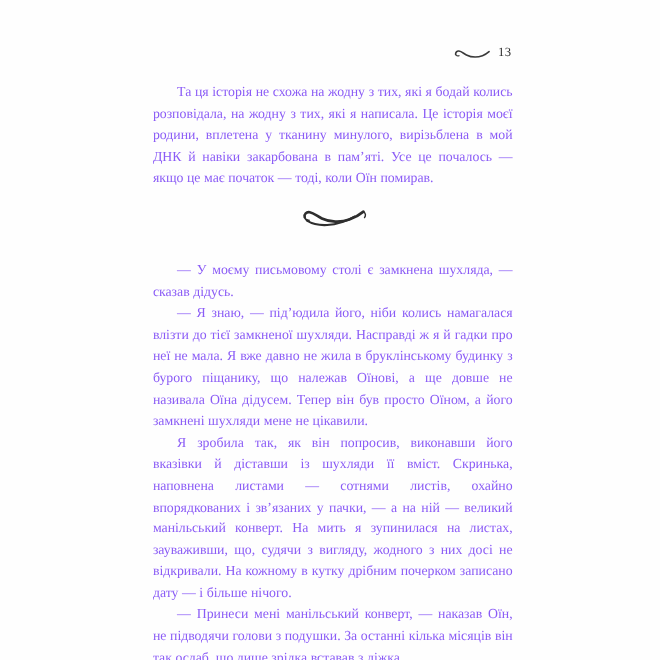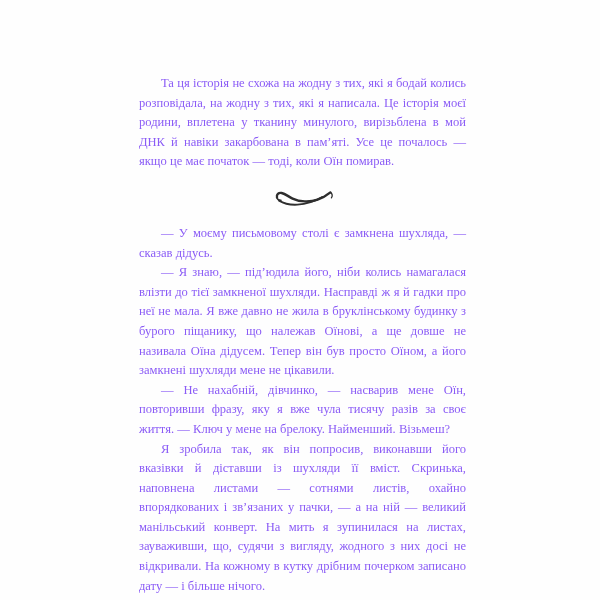--- a/index.html
+++ b/index.html
@@ -75,43 +75,51 @@
   
   .divider {
     margin: 0;
     height: 52px;
     display: flex;
     align-items: center;
     justify-content: center;
   }
   .divider svg { display: block; }
 
-  .dialogue-block p.para:first-child { text-indent: 22px; }
+  .dialogue-block p.para:first-child { text-indent: 22px; margin-top: 12px; }
 </style>
 </head>
 <body>
 
 <div class="page">
 
+  <div class="running-head">
+    <span class="head-flourish">
+      <svg viewBox="0 0 34 14" width="34" height="14" xmlns="http://www.w3.org/2000/svg">
+        <path d="M2.2 7.4 C2.0 5.6 3.4 4.2 5.2 4.4 C7.6 4.7 9.4 6.6 12.0 7.9 C16.2 10.0 22.0 10.3 26.6 8.6 C29.2 7.6 31.0 6.3 32.6 4.9" fill="none" stroke="#3a3a3a" stroke-width="1.5" stroke-linecap="round"></path>
+        <path d="M2.2 7.4 C2.6 8.7 4.0 9.1 5.4 8.7" fill="none" stroke="#3a3a3a" stroke-width="1.1" stroke-linecap="round"></path>
+      </svg>
+    </span>
+    <span class="folio">13</span>
+  </div>
 
   <div class="textblock">
 
     <p class="para">Та ця історія не схожа на жодну з тих, які я бодай колись розповідала, на жодну з тих, які я написала. Це історія моєї родини, вплетена у тканину минулого, вирізьблена в мой ДНК й навіки закарбована в пам’яті. Усе це почалось — якщо це має початок — тоді, коли Оїн помирав.</p>
 
     <div class="divider">
       <svg viewBox="0 0 66 22" width="66" height="22" xmlns="http://www.w3.org/2000/svg">
         <path d="M7.0 10.5 C6.2 7.6 8.6 5.4 11.6 6.0 C15.4 6.8 18.4 9.6 22.6 11.6 C29.6 15.0 39.8 15.4 47.6 12.6 C53.0 10.7 57.0 8.2 60.4 5.4" fill="none" stroke="#2e2e2e" stroke-width="2.4" stroke-linecap="round"></path>
         <path d="M9.0 13.6 C14.0 16.6 20.6 18.0 27.4 17.6 C36.4 17.1 45.0 14.2 52.2 10.0" fill="none" stroke="#2e2e2e" stroke-width="1.9" stroke-linecap="round"></path>
         <path d="M7.0 10.5 C7.4 12.4 9.0 13.4 11.0 13.2" fill="none" stroke="#2e2e2e" stroke-width="1.4" stroke-linecap="round"></path>
         <path d="M60.4 5.4 C62.4 6.6 62.8 9.0 61.4 10.8" fill="none" stroke="#2e2e2e" stroke-width="1.3" stroke-linecap="round"></path>
       </svg>
     </div>
 
     <div class="dialogue-block">
       <p class="para">— У моєму письмовому столі є замкнена шухляда, — сказав дідусь.</p>
       <p class="para">— Я знаю, — під’юдила його, ніби колись намагалася влізти до тієї замкненої шухляди. Насправді ж я й гадки про неї не мала. Я вже давно не жила в бруклінському будинку з бурого піщанику, що належав Оїнові, а ще довше не називала Оїна дідусем. Тепер він був просто Оїном, а його замкнені шухляди мене не цікавили.</p>
-      <p class="para">— Не нахабній, дівчинко, — насварив мене Оїн, повторивши фразу, яку я вже чула тисячу разів за своє життя. — Ключ у мене на брелоку. Найменший. Візьмеш?</p>
       <p class="para">Я зробила так, як він попросив, виконавши його вказівки й діставши із шухляди її вміст. Скринька, наповнена листами — сотнями листів, охайно впорядкованих і зв’язаних у пачки, — а на ній — великий манільський конверт. На мить я зупинилася на листах, зауваживши, що, судячи з вигляду, жодного з них досі не відкривали. На кожному в кутку дрібним почерком записано дату — і більше нічого.</p>
       <p class="para">— Принеси мені манільський конверт, — наказав Оїн, не підводячи голови з подушки. За останні кілька місяців він так ослаб, що лише зрідка вставав з ліжка.</p>
     </div>
 
   </div>
 </div>
 
 </body></html>

